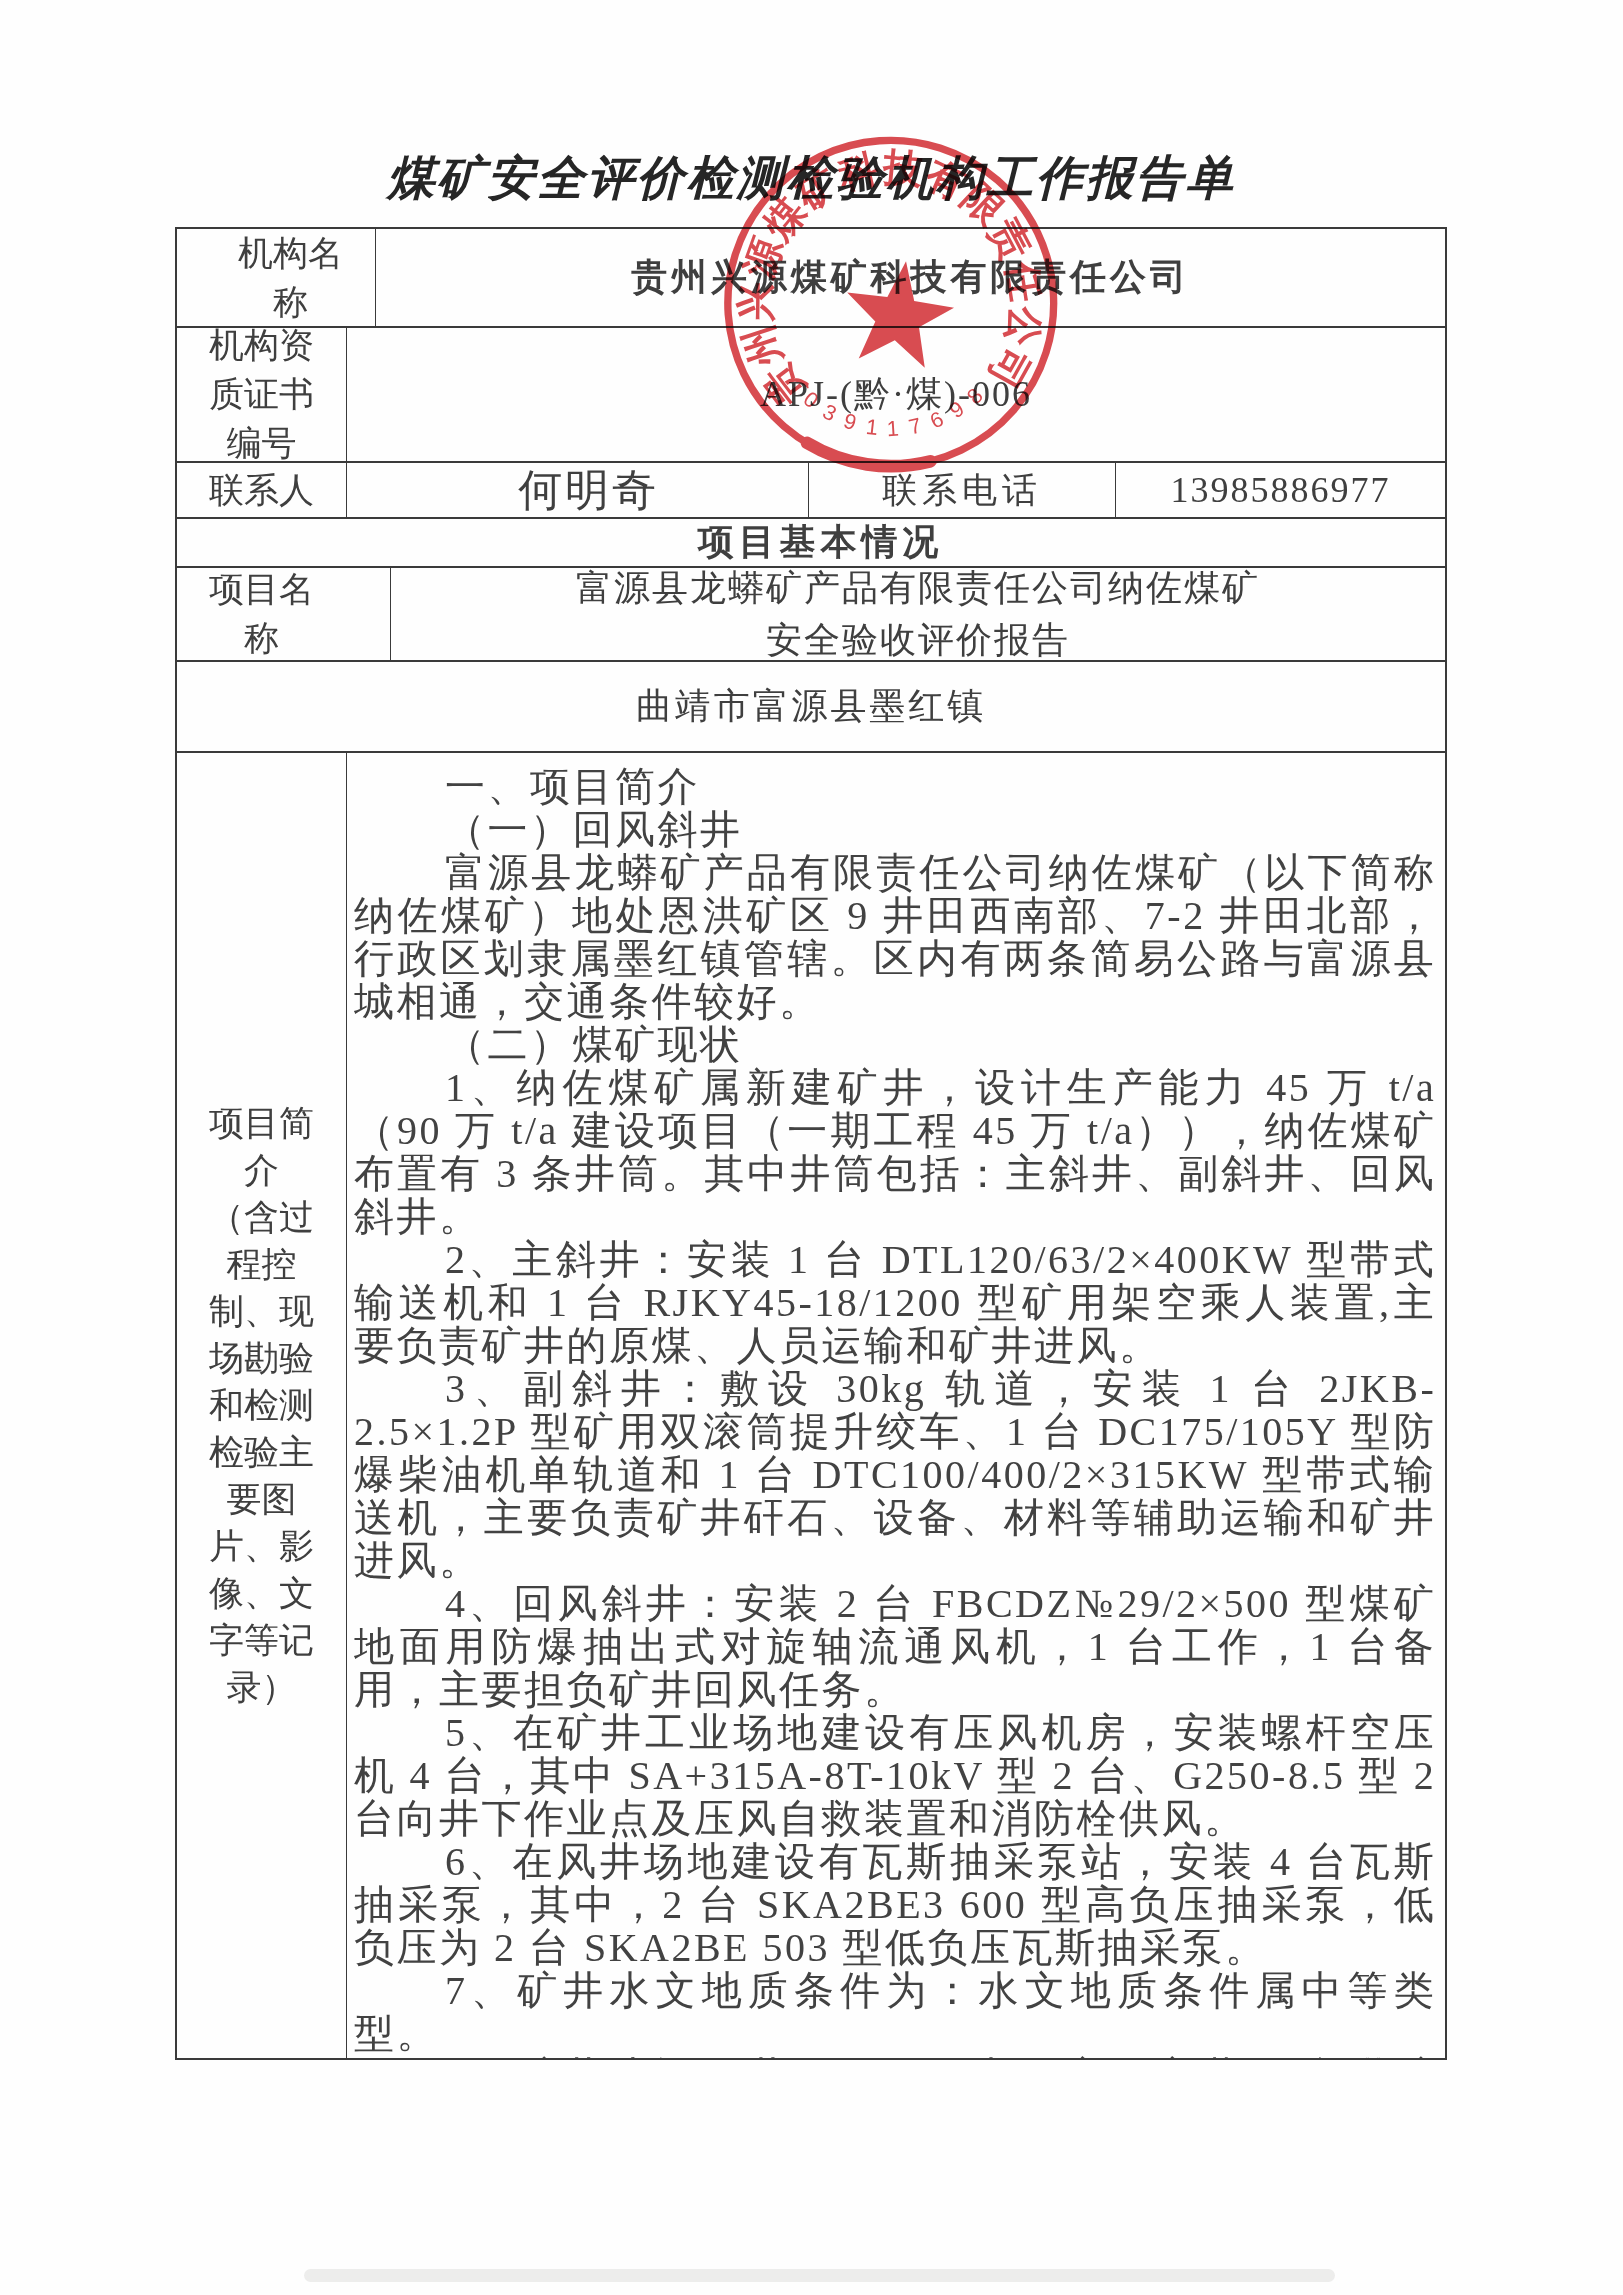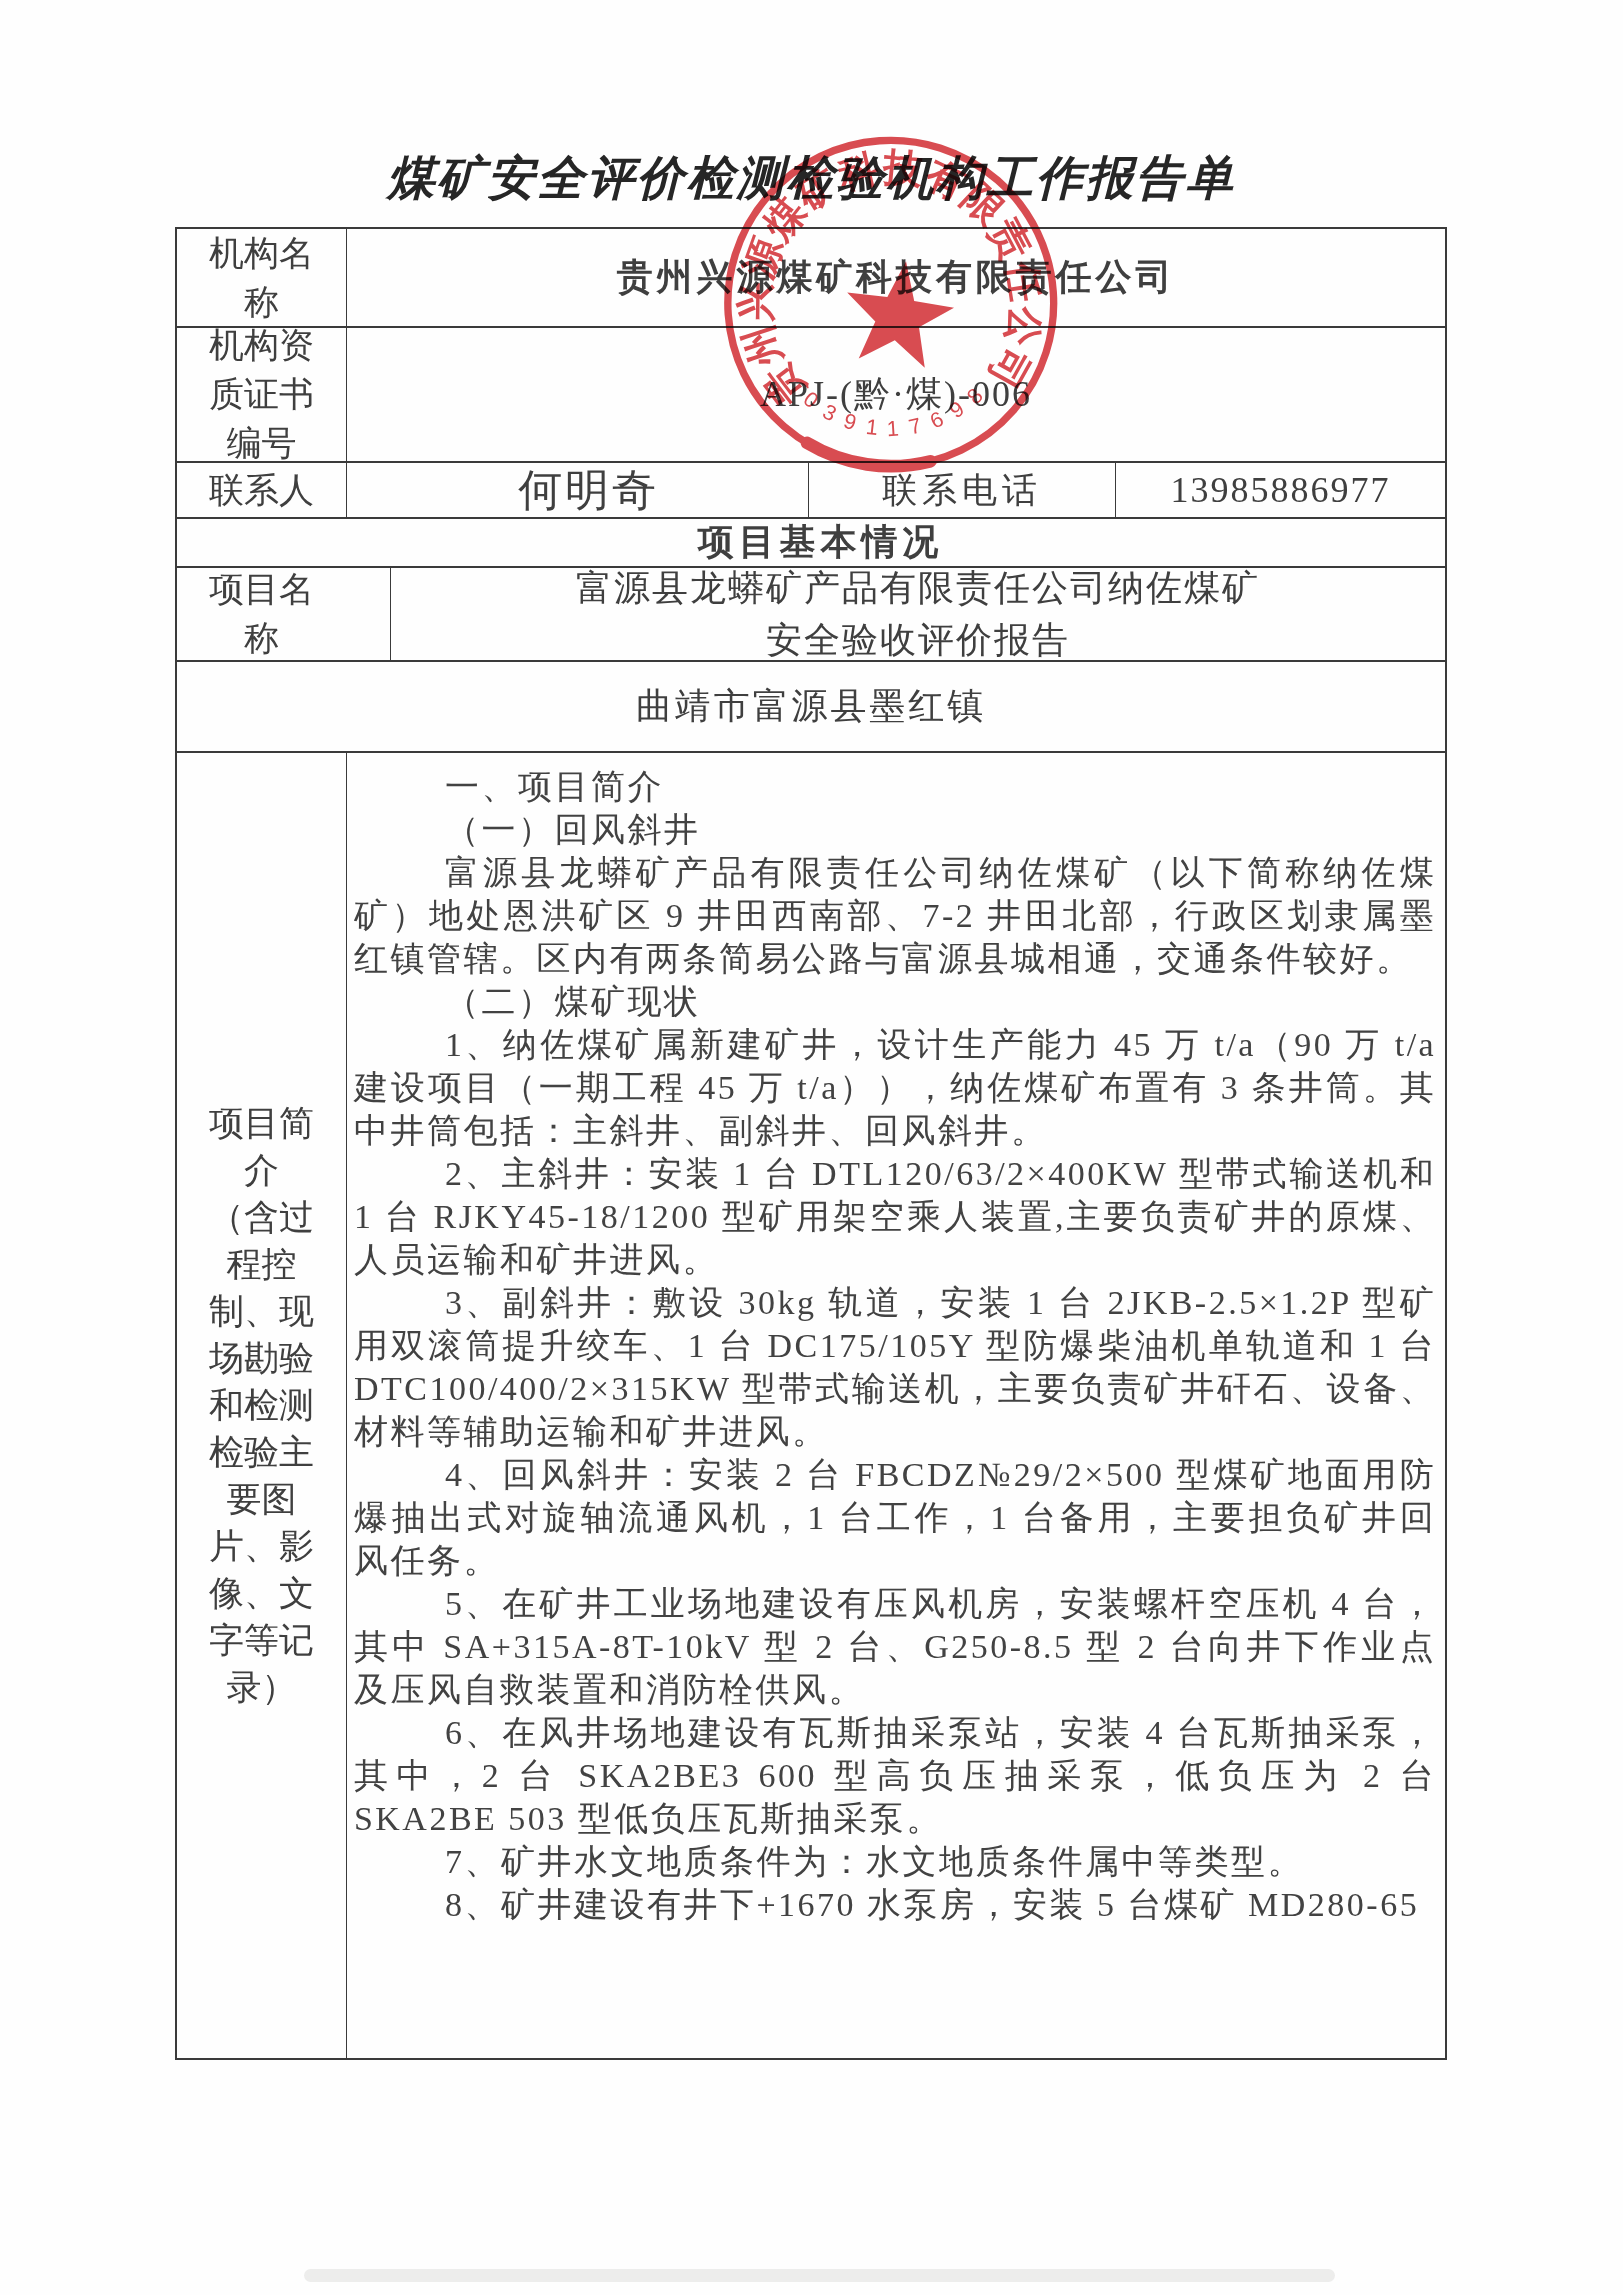--- a/index.html
+++ b/index.html
@@ -46,21 +46,21 @@
   }
   .td:first-child { border-left: none; }
   .label-cell {
     flex: 0 0 169px;
     width: 169px;
     font-size: 35px;
     line-height: 49px;
     white-space: pre-line;
   }
   .value-cell { flex: 1; font-size: 36px; }
-  .row-org    { height: 97px; }
+  .row-org    { height: 97px; padding-left: 29px; }
   .row-cert   { height: 135px; }
   .row-contact{ height: 56px; }
   .row-section{ height: 49px; }
   .row-pname  { height: 94px; gap: 44px; }
   .row-paddr  { height: 91px; }
   .row-intro  { height: 1307px; }
   .org-value  { font-weight: bold; letter-spacing: 3.9px; }
   .cert-value { letter-spacing: 2px; }
   .contact-name-cell { flex: 0 0 462px; font-size: 44px; letter-spacing: 2.9px; padding-left: 22px; }
   .phone-label-cell  { flex: 0 0 307px; font-size: 35px; letter-spacing: 4.9px; }
@@ -70,21 +70,21 @@
   .paddr-value { letter-spacing: 2.9px; }
   .intro-label { line-height: 47px; }
   .intro-cell {
     flex: 1;
     display: block;
     text-align: left;
     padding: 11.8px 8.8px 0 6.9px;
   }
   .intro-cell p {
     margin: 0;
-    font-size: 34px;
+    font-size: 40px;
     line-height: 43px;
     letter-spacing: 2.5px;
     text-indent: 91px;
     text-align: justify;
     color: #424242;
   }
   .seal {
     position: absolute;
     left: 0;
     top: 0;

